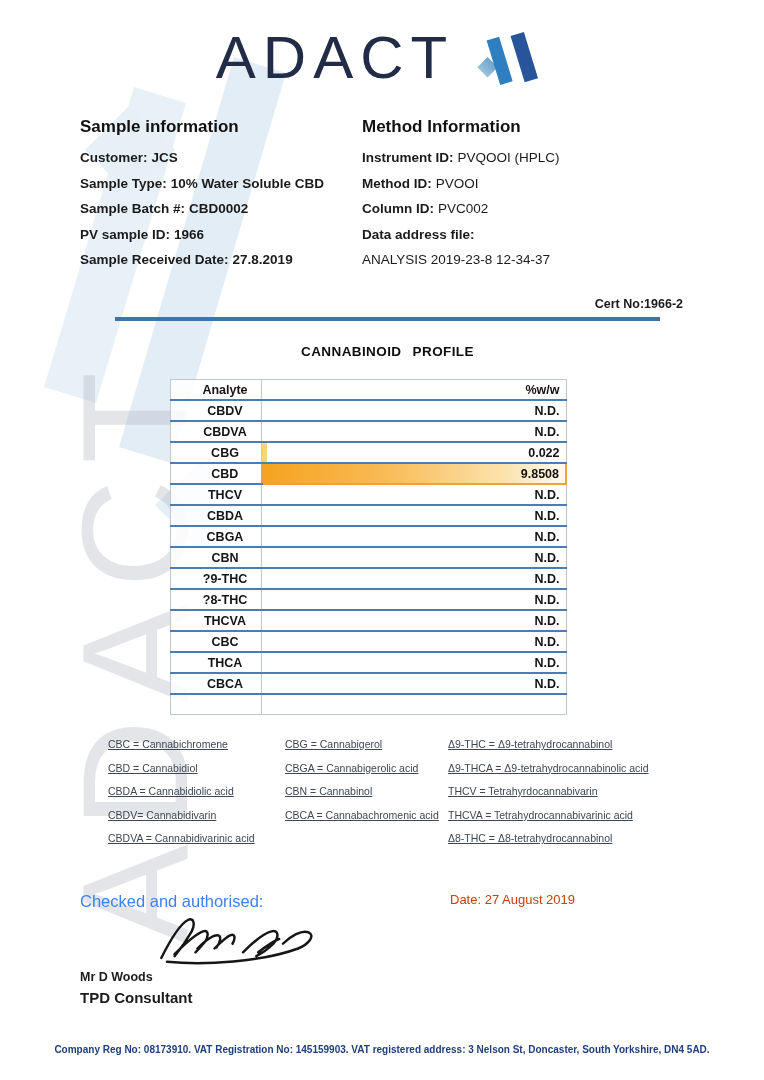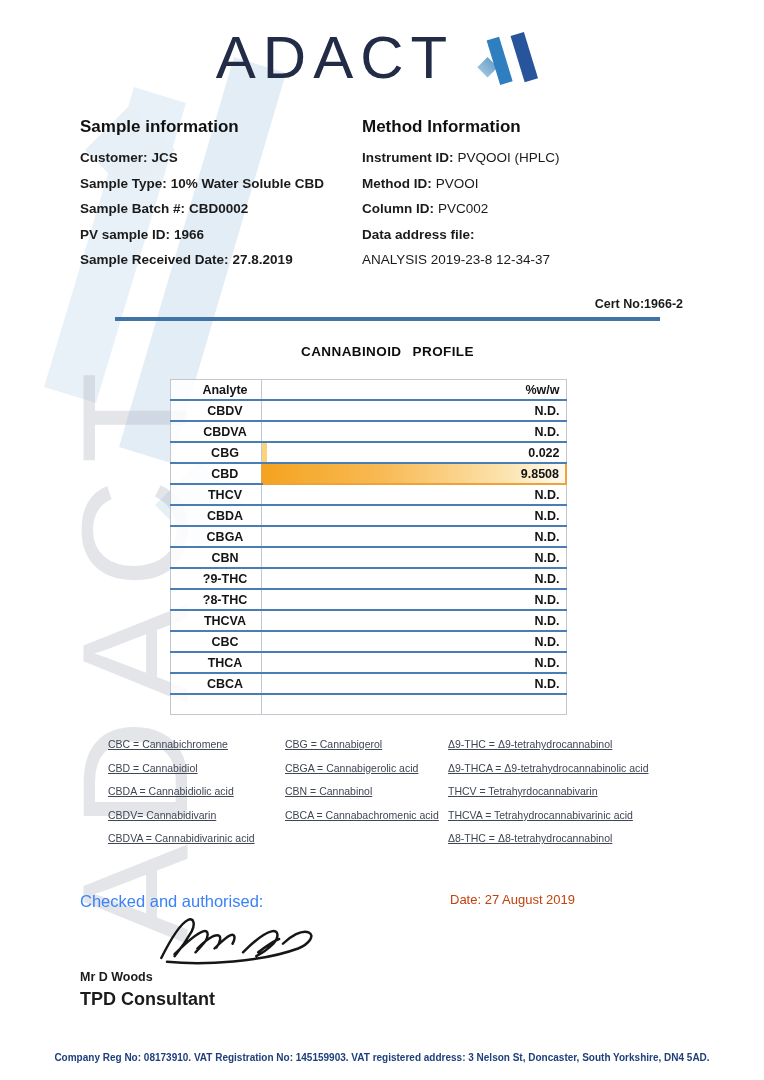--- a/index.html
+++ b/index.html
@@ -45,24 +45,24 @@
   
   .legend-col{z-index:2;font-size:10.5px;color:#3f4654;line-height:23.6px;white-space:nowrap;text-decoration:underline;}
   #legend-1{left:108px;top:733px;}
   #legend-2{left:285px;top:733px;}
   #legend-3{left:448px;top:733px;}
   
   #checked-label{left:80px;top:892px;font-size:16.5px;color:#3b82f6;z-index:2;}
   #date-label{left:450px;top:892px;font-size:13px;color:#c2410c;z-index:2;}
   #signature{left:148px;top:910px;z-index:2;}
   #sig-name{left:80px;top:970px;font-size:12.5px;font-weight:bold;z-index:2;}
-  #sig-title{left:80px;top:989px;font-size:18px;font-weight:bold;z-index:2;}
+  #sig-title{left:80px;top:989px;font-size:15px;font-weight:bold;z-index:2;}
   
   #footer{left:0;top:1044px;width:764px;text-align:center;font-size:10px;font-weight:bold;
-          color:#20407c;z-index:2;margin-top:8px;}
+          color:#20407c;z-index:2;}
 </style>
 </head>
 <body>
 
 <svg id="wm-mark" class="abs" viewBox="0 0 300 520" aria-hidden="true">
   <polygon points="224,22 276,38 161,428 109,412" fill="#cddff0"></polygon>
   <polygon points="124,52 176,68 86,368 34,352" fill="#d8e7f3"></polygon>
   <polygon points="190,425 235,470 190,515 145,470" fill="#cfe2f0"></polygon>
   <polygon points="120,70 165,115 120,160 75,115" fill="#d4e5f2"></polygon>
 </svg>

